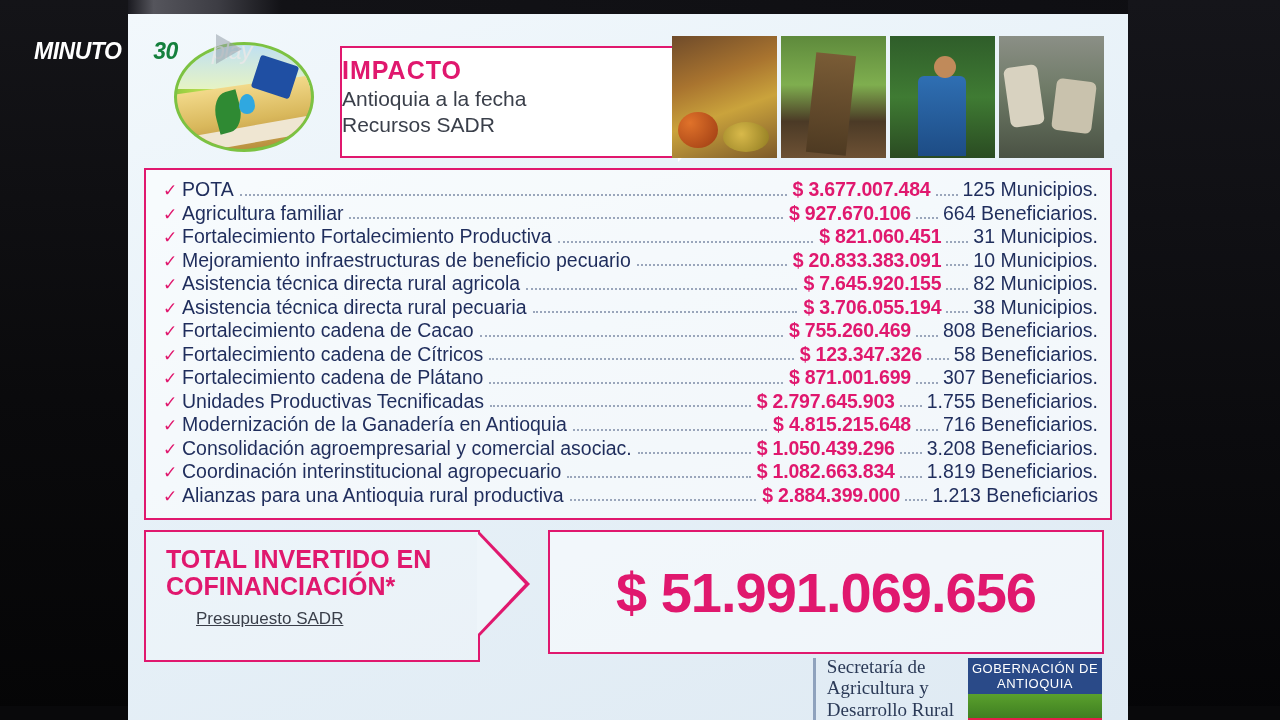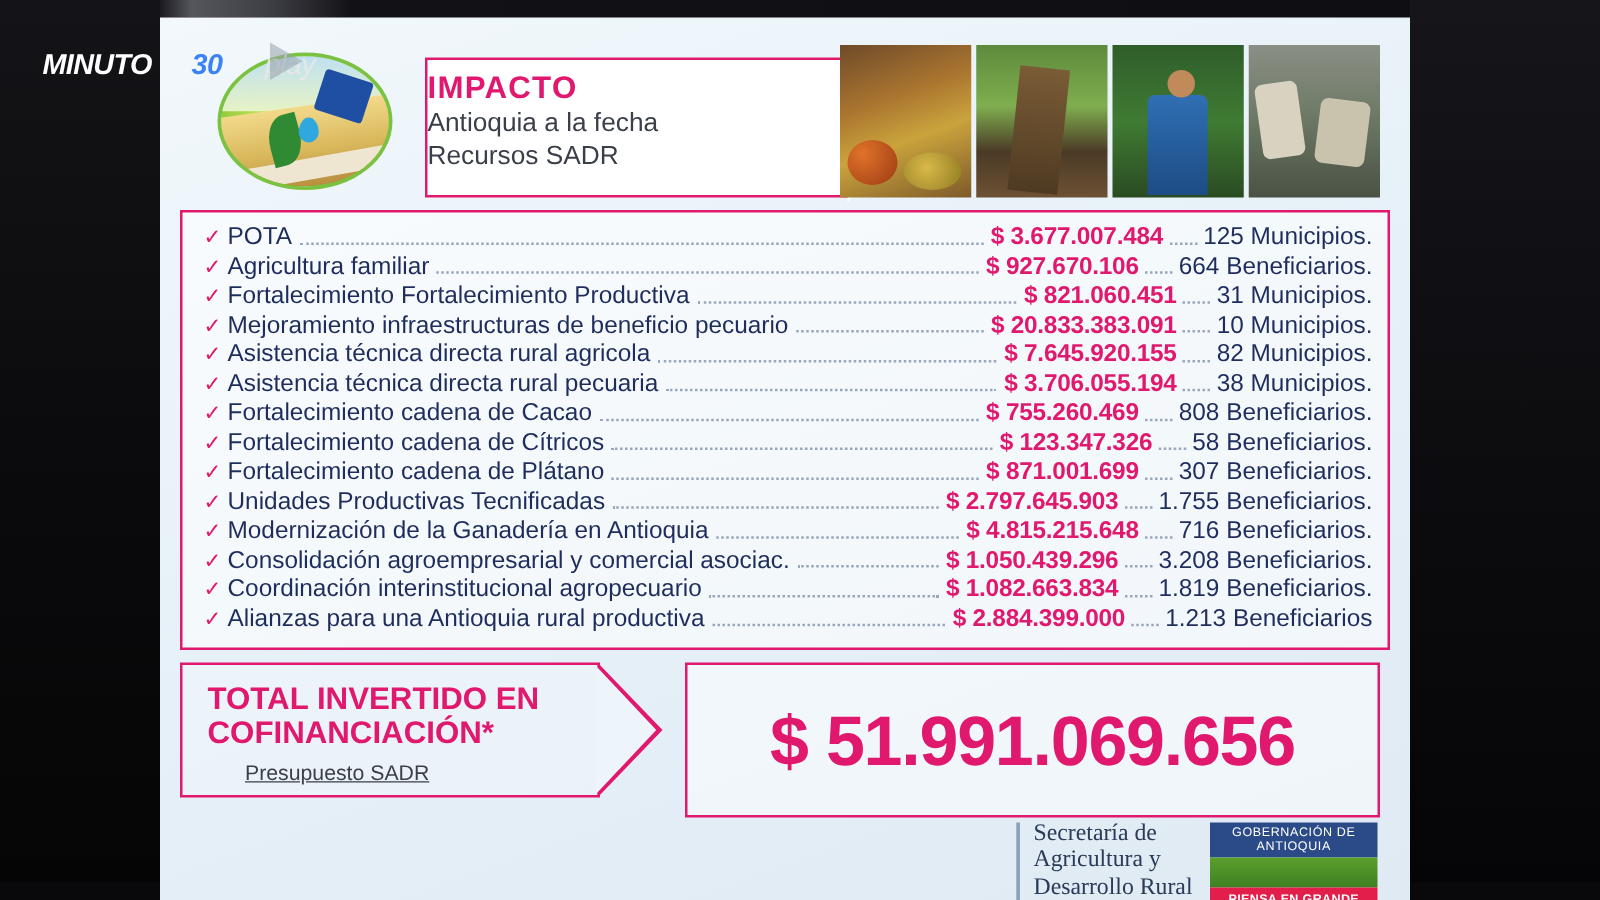--- a/index.html
+++ b/index.html
@@ -170,21 +170,21 @@
   .meta { color: #1f2d5c; flex: 0 0 auto; }
 
   
   .total-band {
     position: relative;
     margin-top: 10px;
     height: 108px;
   }
   .total-left {
     position: absolute; left: 0; top: 0;
-    width: 336px; height: 108px;
+    width: 336px; height: 132px;
     border: 2px solid #e0186e;
     background: rgba(255,255,255,0.25);
     padding: 14px 0 0 20px;
   }
   .total-left .arrow-edge {
     position: absolute; right: -52px; top: -2px;
     width: 0; height: 0;
     border-top: 54px solid transparent;
     border-bottom: 54px solid transparent;
     border-left: 52px solid #e0186e;
@@ -226,21 +226,21 @@
   }
   .sec-logo::before {
     content:""; position: absolute; left: -14px; top: 2px;
     width: 3px; height: 62px; background: #8fa2bd;
   }
   .gob-block {
     position: absolute; right: 10px; top: 6px;
     width: 134px;
   }
   .gob-top {
-    background: #2a4a88; color: #fff; font-size: 10px; text-align: center;
+    background: #2a4a88; color: #fff; font-size: 13px; text-align: center;
     letter-spacing: 0.5px; padding: 3px 0;
   }
   .gob-mid {
     height: 24px;
     background: linear-gradient(180deg,#5aa02c 0%, #3f7f22 100%);
   }
   .gob-bot {
     background: #e21f4a; color: #fff; text-align: center; font-weight: bold;
     font-size: 10px; padding: 4px 0; letter-spacing: 0.3px;
   }
@@ -249,21 +249,21 @@
   .watermark {
     position: absolute; left: 34px; top: 38px;
     display: flex; align-items: center;
     font-weight: bold; font-style: italic;
     font-size: 23px;
     letter-spacing: -0.5px;
     z-index: 40;
     gap: 32px;
   }
   .wm-minuto { color: #ffffff; }
-  .wm-30 { color: #3b82f6; font-style: italic; }
+  .wm-30 { color: #15803d; font-style: italic; }
   .wm-play { color: #e8e8e8; font-weight: normal; font-style: italic; opacity: .9; margin-left: 2px;}
   .wm-tri {
     position: absolute; left: 182px; top: -4px;
     width: 0; height: 0;
     border-left: 26px solid rgba(150,160,170,0.55);
     border-top: 15px solid transparent;
     border-bottom: 15px solid transparent;
   }
 </style>
 </head>

